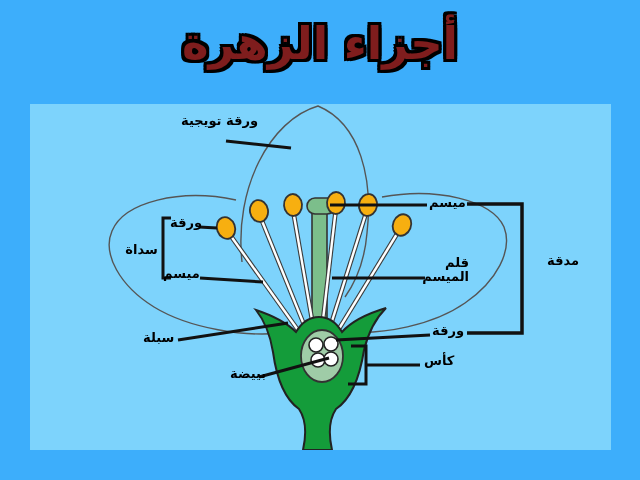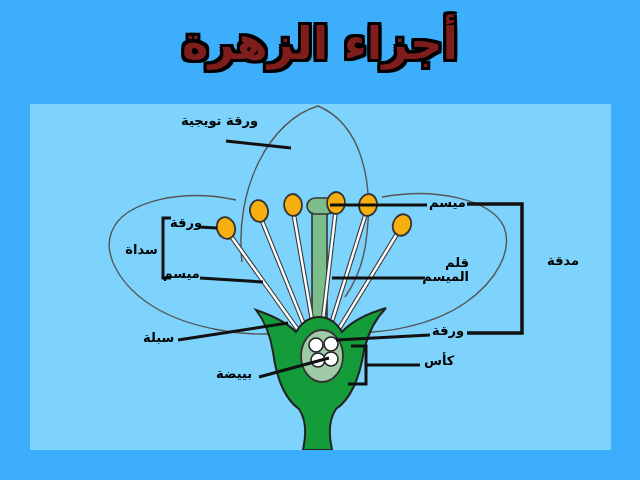--- a/index.html
+++ b/index.html
@@ -26,21 +26,21 @@
     position:absolute;direction:rtl;white-space:nowrap;
     font-size:13px;font-weight:bold;color:#000;line-height:14px;
   }
   .lbl .sub{display:block;}
   .petal-lbl{left:130px;top:10px;width:98px;text-align:right;}
   .petal-lbl .sub{padding-left:44px;} 
   .anther-lbl{left:140px;top:112px;}
   .stamen-lbl{left:95px;top:139px;width:33px;text-align:center;}
   .filament-lbl{left:133px;top:163px;}
   .sepal-lbl{left:113px;top:227px;}
-  .ovule-lbl{left:186px;top:263px;}
+  .ovule-lbl{left:200px;top:263px;}
   .stigma-lbl{left:399px;top:92px;}
   .pistil-lbl{left:496px;top:150px;margin-left:21px;}
   .style-lbl{left:397px;top:152px;width:42px;text-align:right;}
   .ovary-lbl{left:402px;top:220px;}
   .calyx-lbl{left:394px;top:250px;}
   .watermark{
     position:absolute;left:0;top:138px;width:581px;text-align:center;
     font-family:"DejaVu Serif", serif;font-weight:bold;
     font-size:45px;color:rgba(206,44,44,0.5);letter-spacing:0px;
   }

